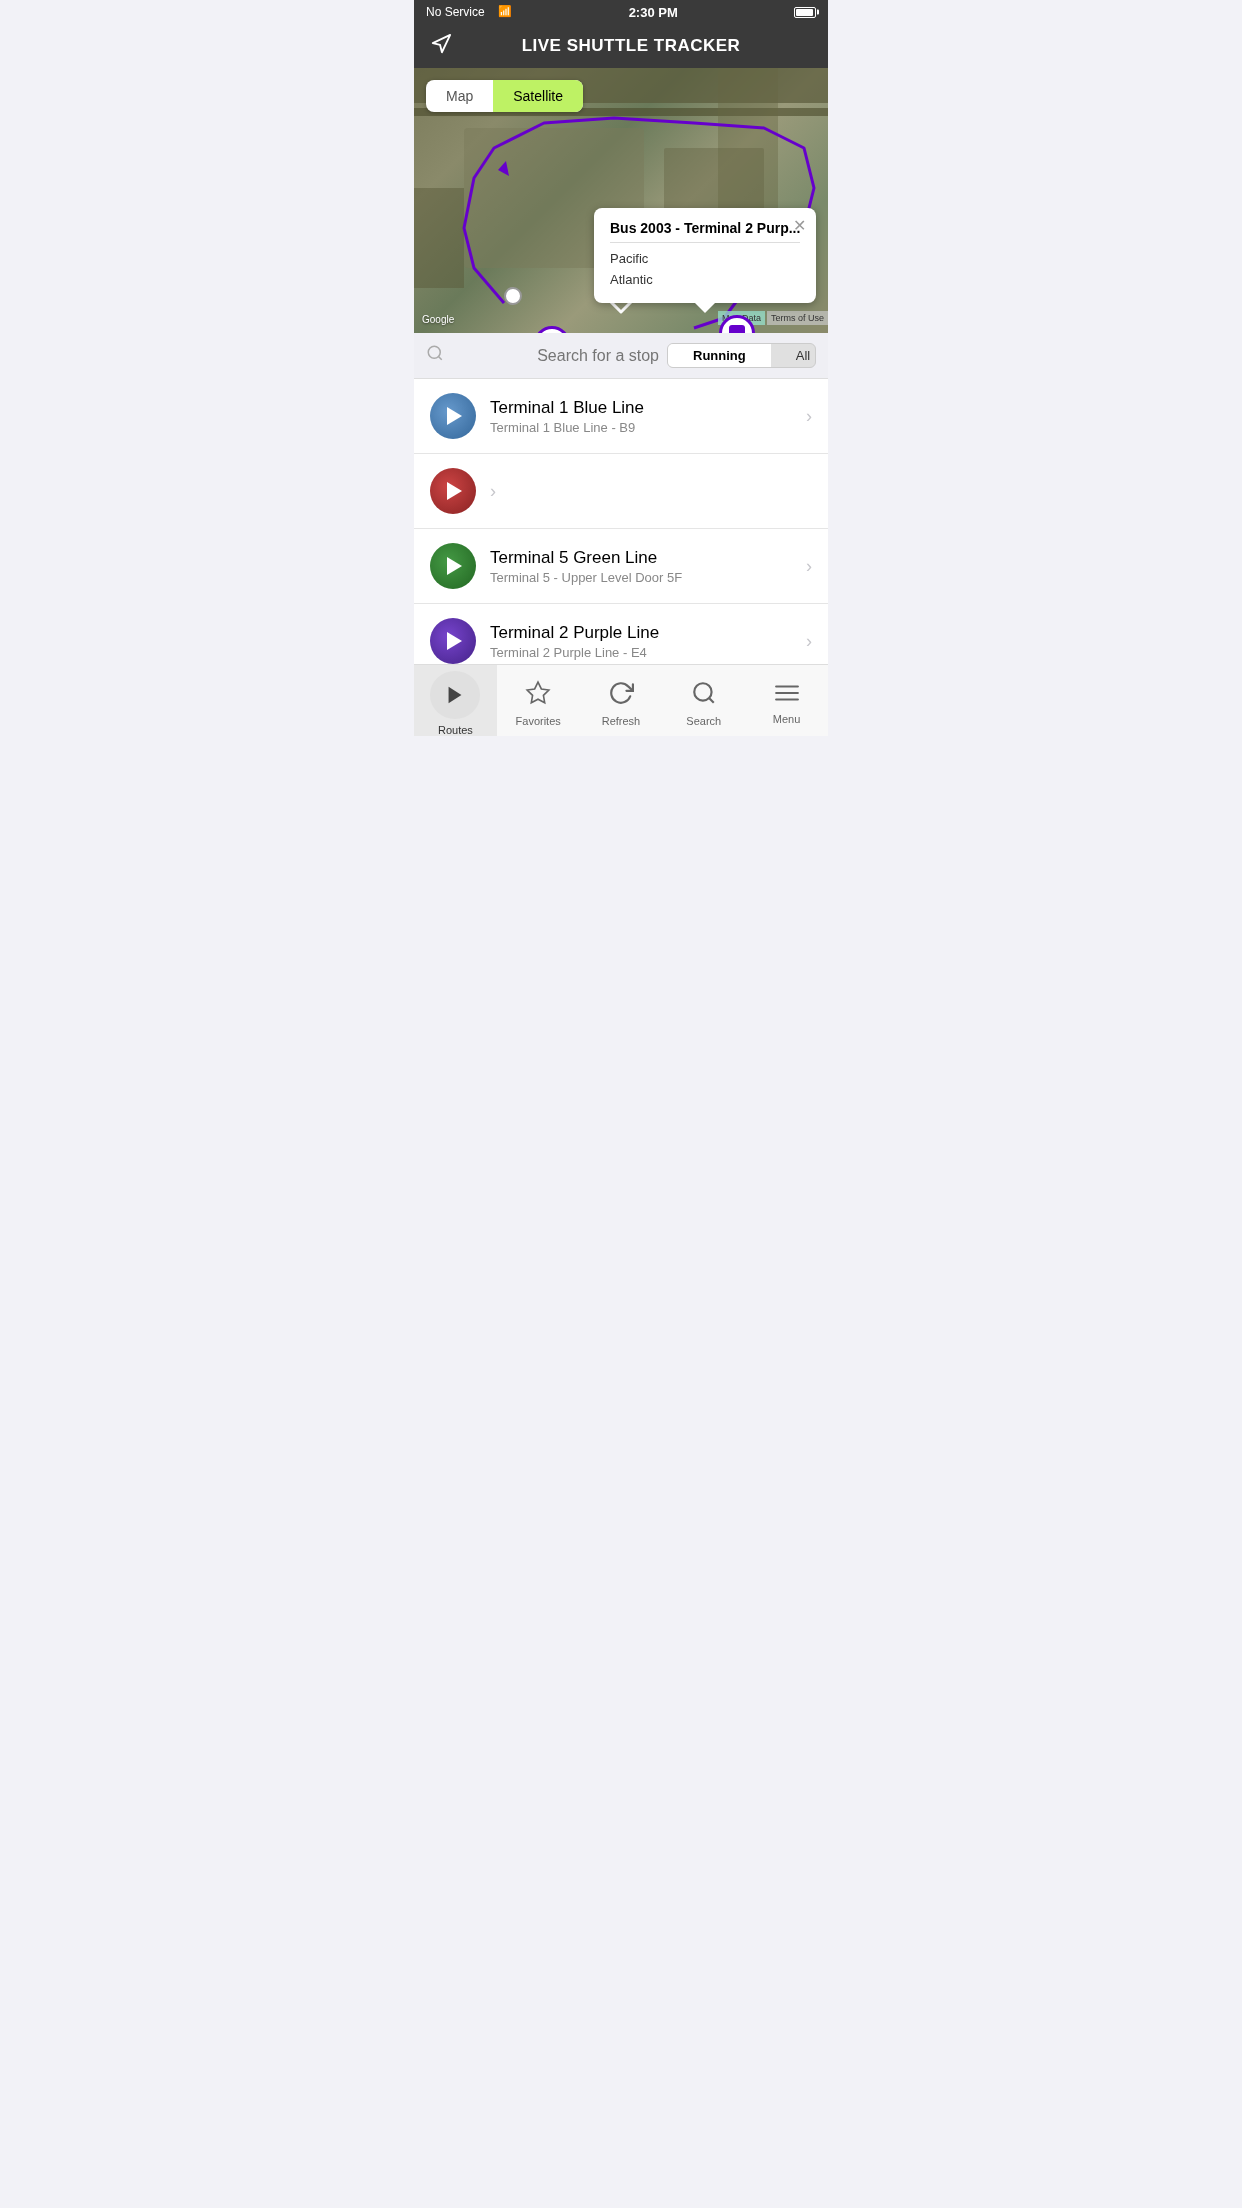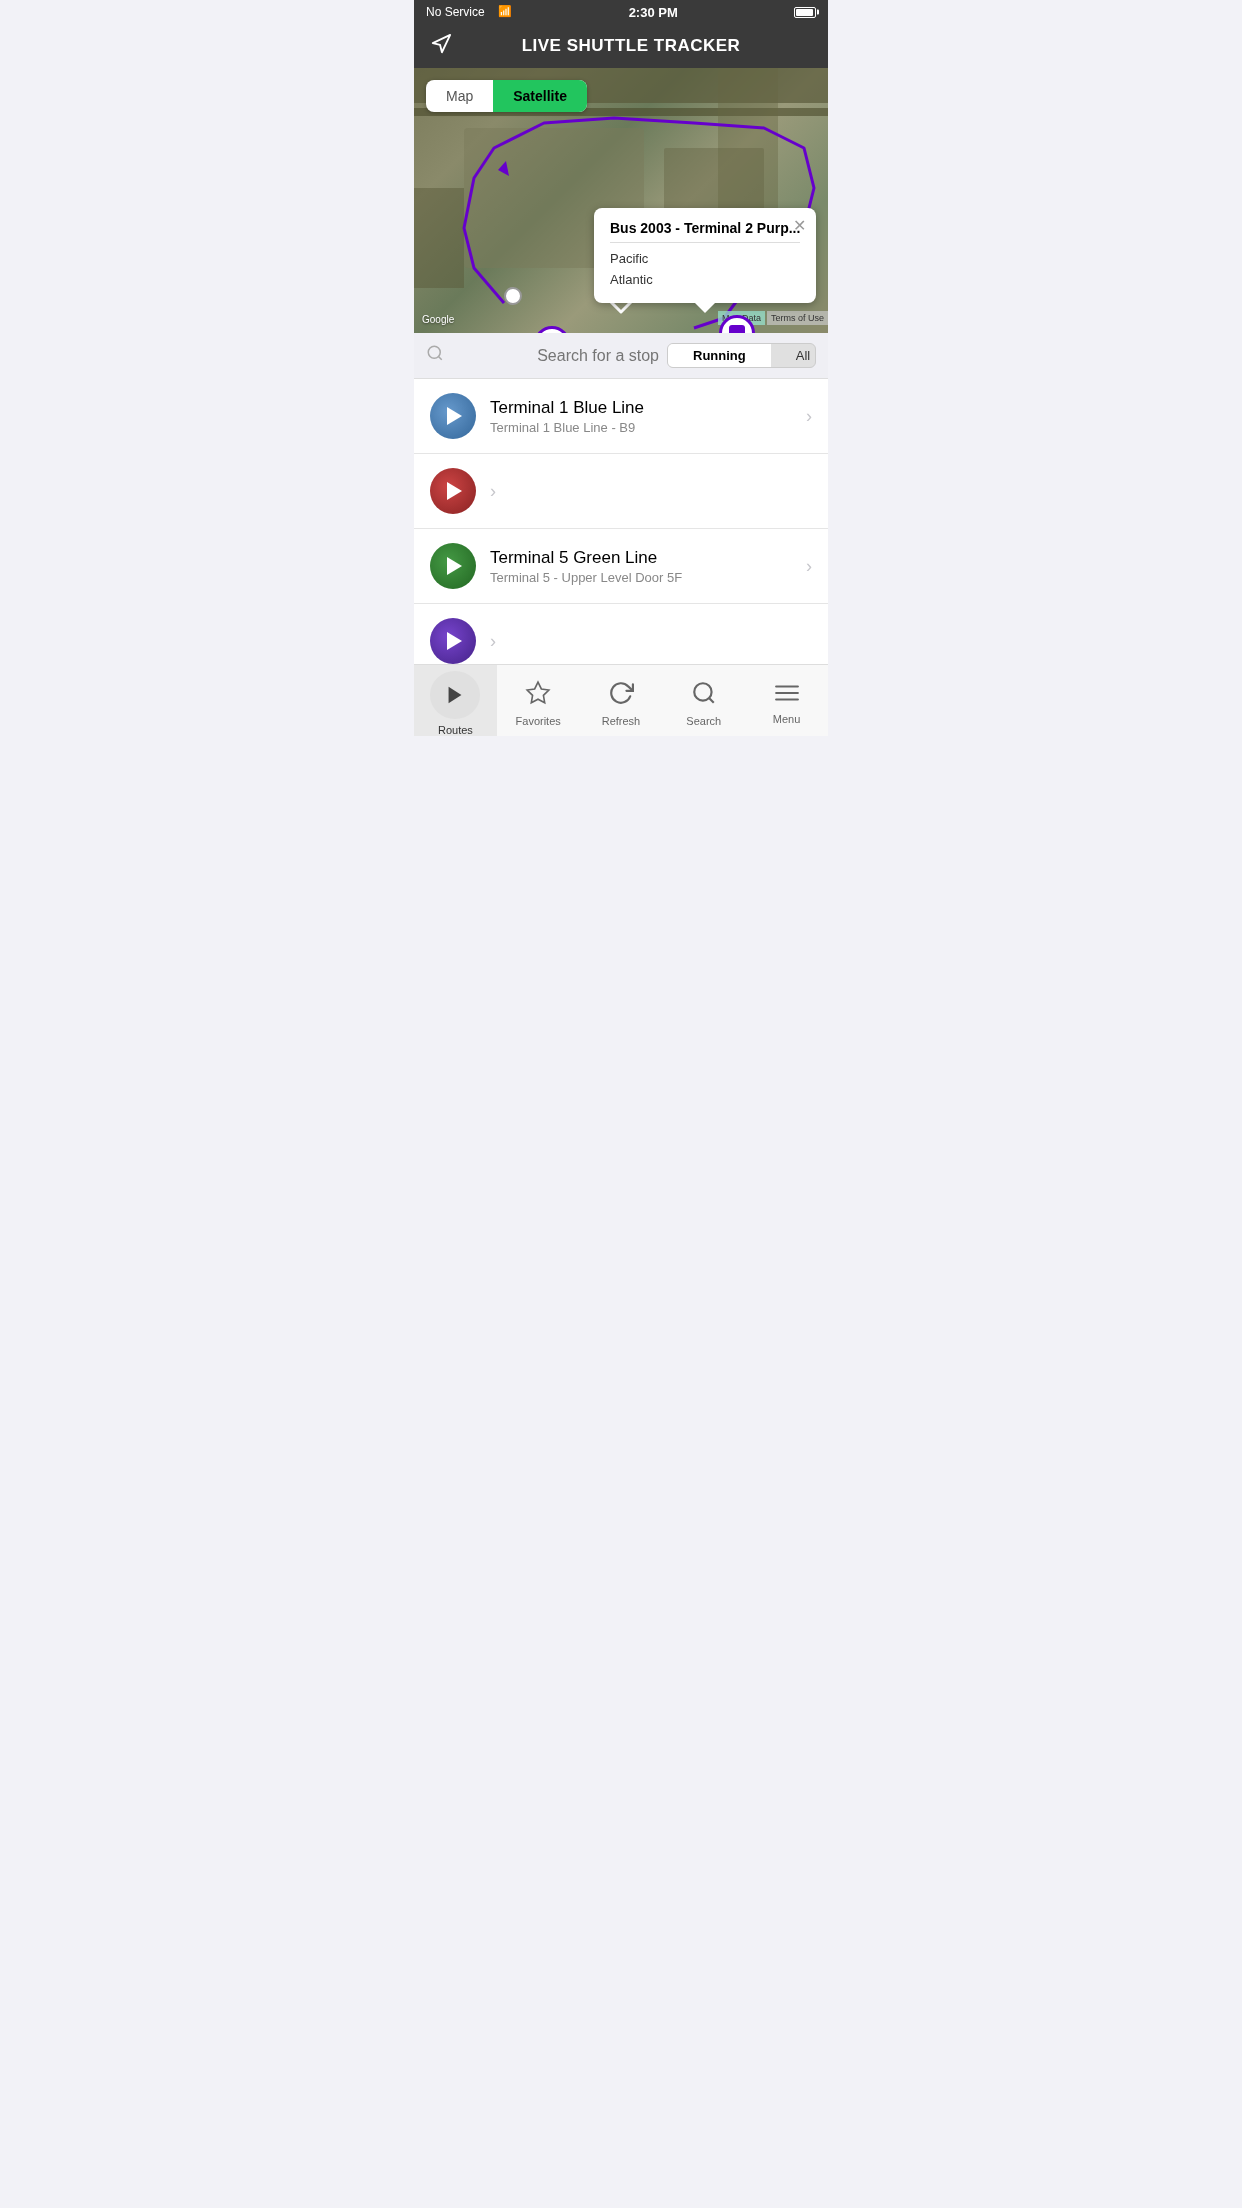--- a/index.html
+++ b/index.html
@@ -117,22 +117,22 @@
     .map-toggle-btn {
       padding: 8px 20px;
       font-size: 14px;
       border: none;
       background: transparent;
       cursor: pointer;
       font-weight: 400;
       color: #555;
     }
     .map-toggle-btn.active {
-      background: #22c55e;
-      font-weight: 700;
+      background: #bef264;
+      font-weight: 400;
       color: #000;
     }
 
     
     .info-popup {
       position: absolute;
       top: 140px;
       left: 180px;
       background: white;
       border-radius: 8px;
@@ -534,20 +534,24 @@
       <div class="route-info">
         <div class="route-name">Terminal 5 Green Line</div>
         <div class="route-sub">Terminal 5 - Upper Level Door 5F</div>
       </div>
       <span class="chevron-right">›</span>
     </div>
 
     <div class="route-item">
       <div class="route-icon icon-purple">
         <div class="play-arrow" style="border-left-color:white;"></div>
+      </div>
+      <div class="route-info">
+        <div class="route-name">Terminal 2 Purple Line</div>
+        <div class="route-sub">Terminal 2 Purple Line - E4</div>
       </div>
       <span class="chevron-right">›</span>
     </div>
 
   </div>
 </div>
 
 <div class="tab-bar">
 
   <div class="tab-item active-tab">

